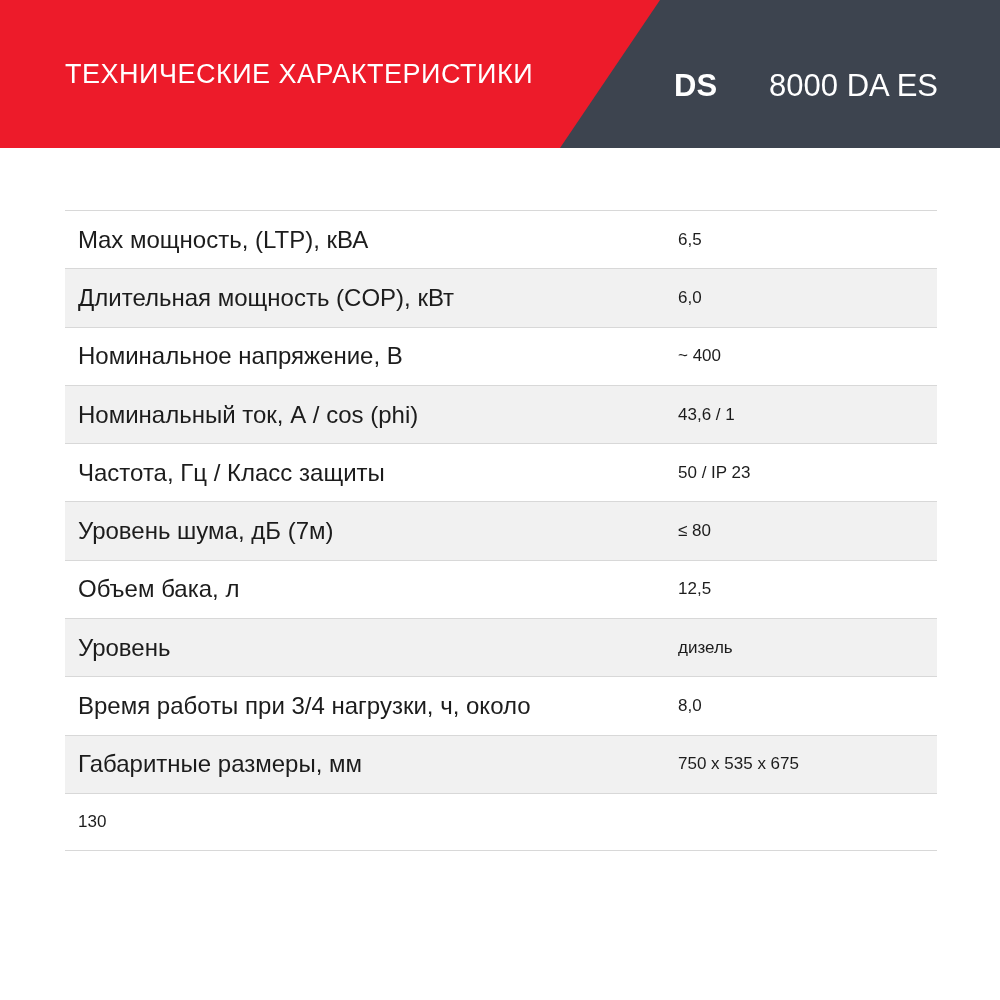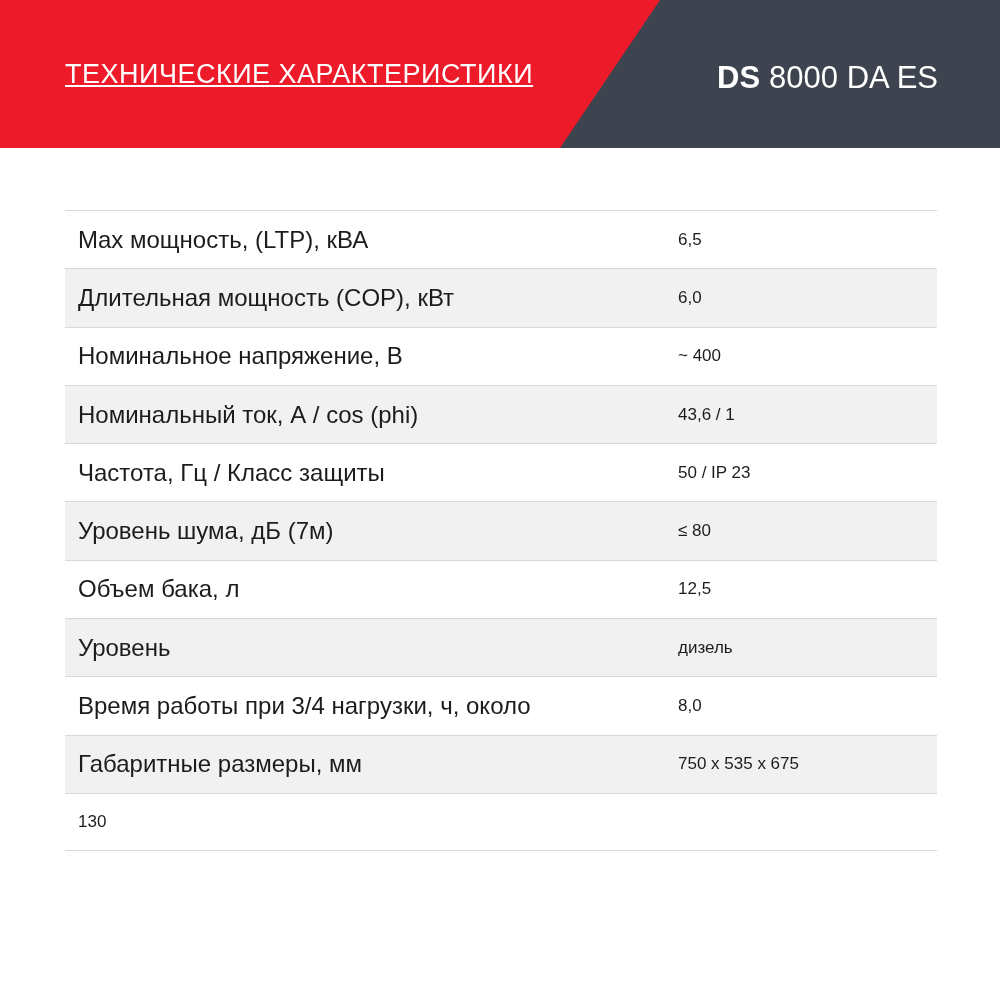--- a/index.html
+++ b/index.html
@@ -42,39 +42,39 @@
     top: 0;
     left: 65px;
     height: 148px;
     display: flex;
     align-items: center;
     color: #ffffff;
     font-size: 27px;
     letter-spacing: 0.5px;
     font-weight: 400;
     white-space: nowrap;
-    text-decoration: underline;
   }
   .header-model {
     position: absolute;
-    top: 4px;
+    top: 12px;
     right: 62px;
     height: 148px;
     display: flex;
     align-items: center;
     color: #ffffff;
     font-size: 31px;
     white-space: nowrap;
   }
   .header-model .model-prefix {
     font-weight: 700;
     margin-right: 9px;
   }
   .header-model .model-rest {
     font-weight: 400;
+    margin-left: 43px;
   }
 
   
   .table-wrap {
     position: absolute;
     top: 210px;
     left: 65px;
     width: 872px;
   }
   .row {

